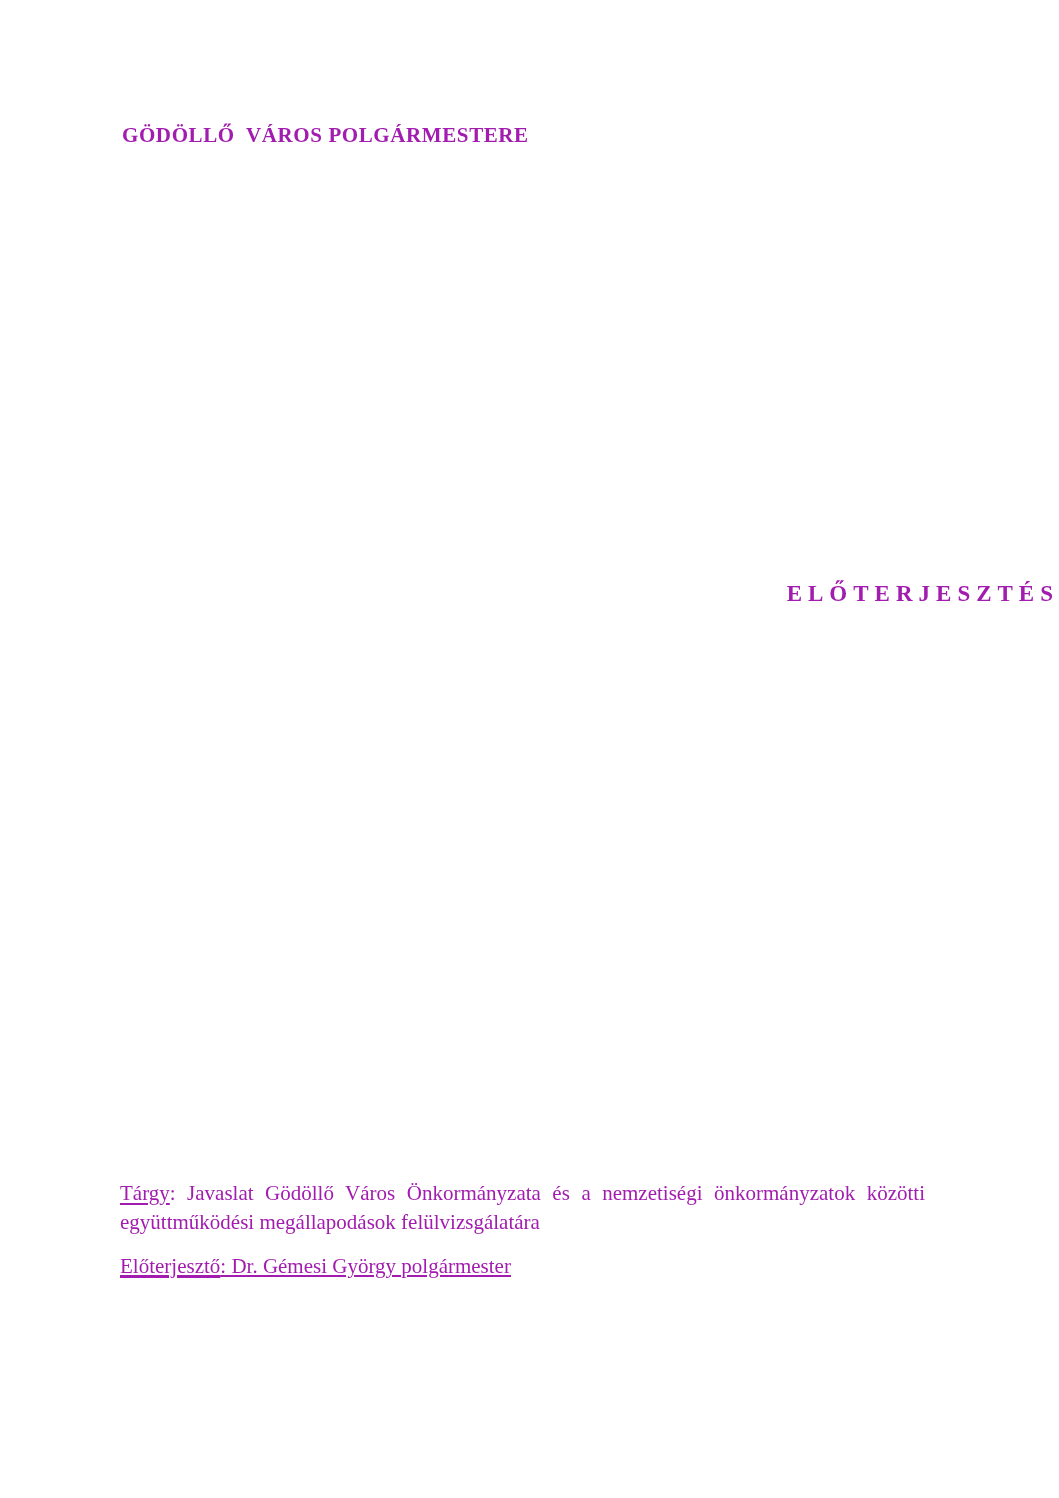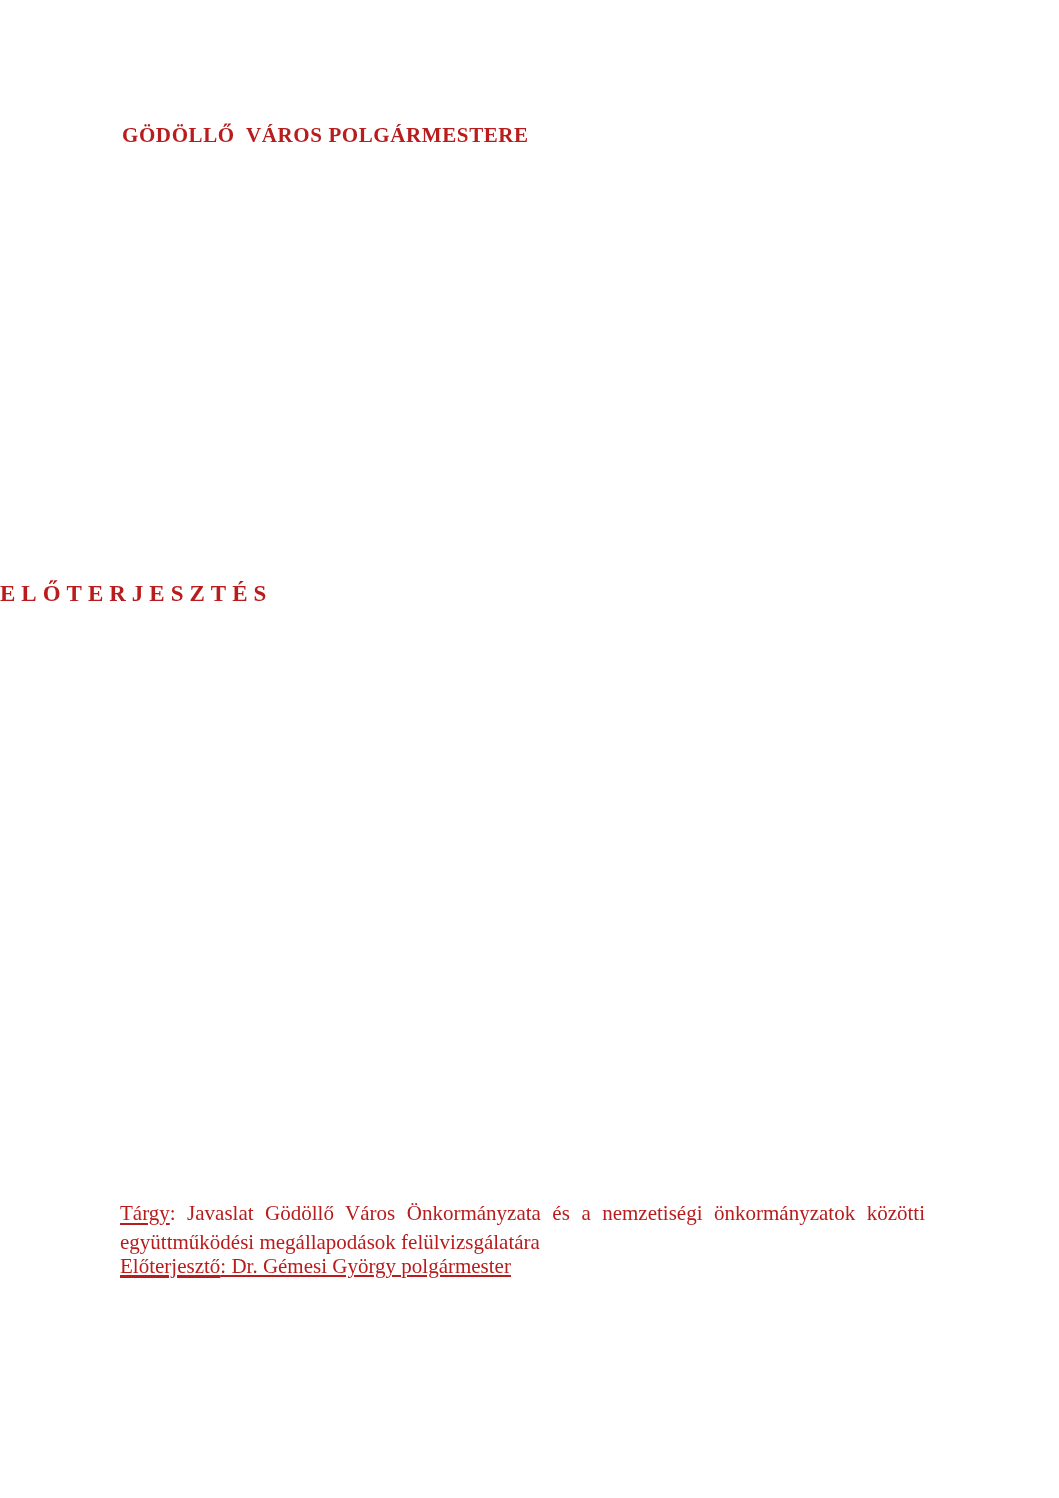--- a/index.html
+++ b/index.html
@@ -7,53 +7,52 @@
     padding: 0;
     background: #ffffff;
   }
   .page {
     position: relative;
     width: 1059px;
     height: 1498px;
     background: #ffffff;
     overflow: hidden;
     font-family: "Liberation Serif", "DejaVu Serif", serif;
-    color: #b91c1c;
+    color: #a21caf;
   }
   .doc-header {
     position: absolute;
     left: 122px;
     top: 123px;
     font-size: 21px;
     font-weight: bold;
     letter-spacing: 0.6px;
     white-space: pre; 
   }
   .doc-title {
     position: absolute;
     left: 0;
     top: 581px;
     width: 100%;
-    text-align: left;
+    text-align: right;
     font-size: 23px;
     font-weight: bold;
     letter-spacing: 6px;
   }
   .subject-block {
     position: absolute;
     left: 120px;
     top: 1179px;
     width: 805px;
     font-size: 21px;
     line-height: 29px;
   }
   .subject-line-1 {
     text-align: justify;
     text-align-last: justify; 
-    margin-top: 20px;
   }
   .subject-line-2 {
     text-align: left;
   }
   .proposer-block {
     position: absolute;
     left: 120px;
     top: 1252px;
     font-size: 21px;
     line-height: 29px;

